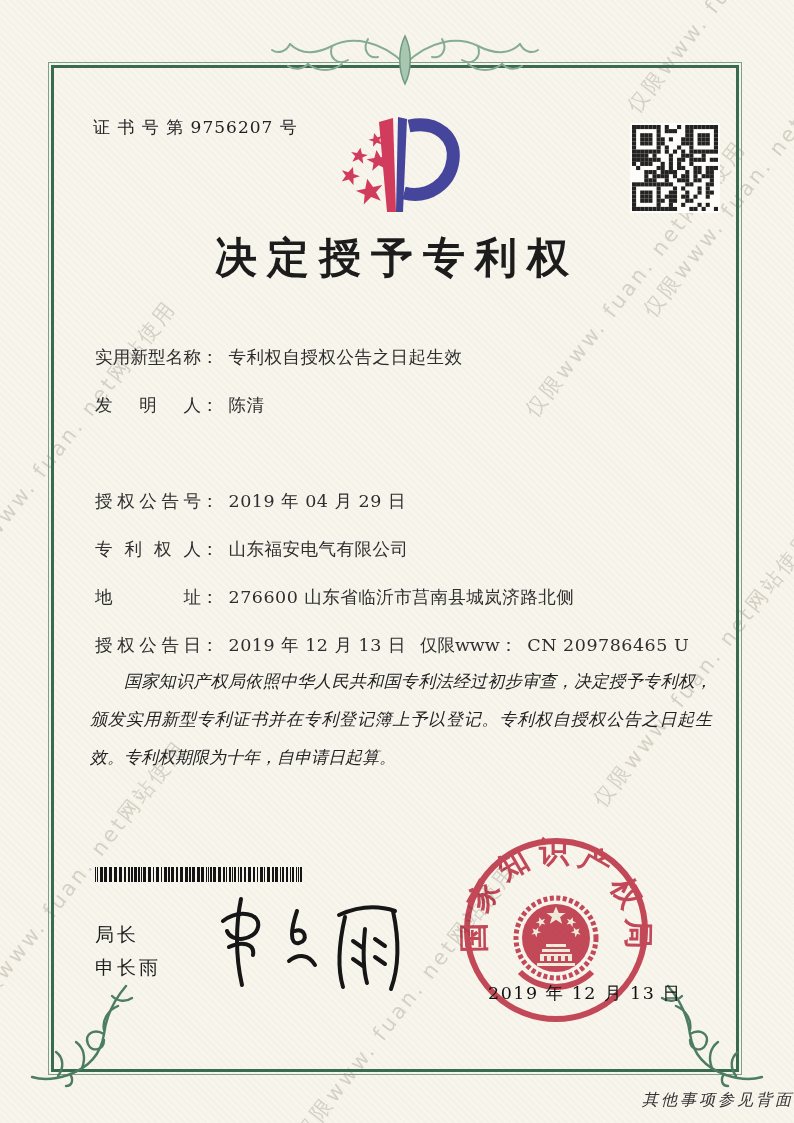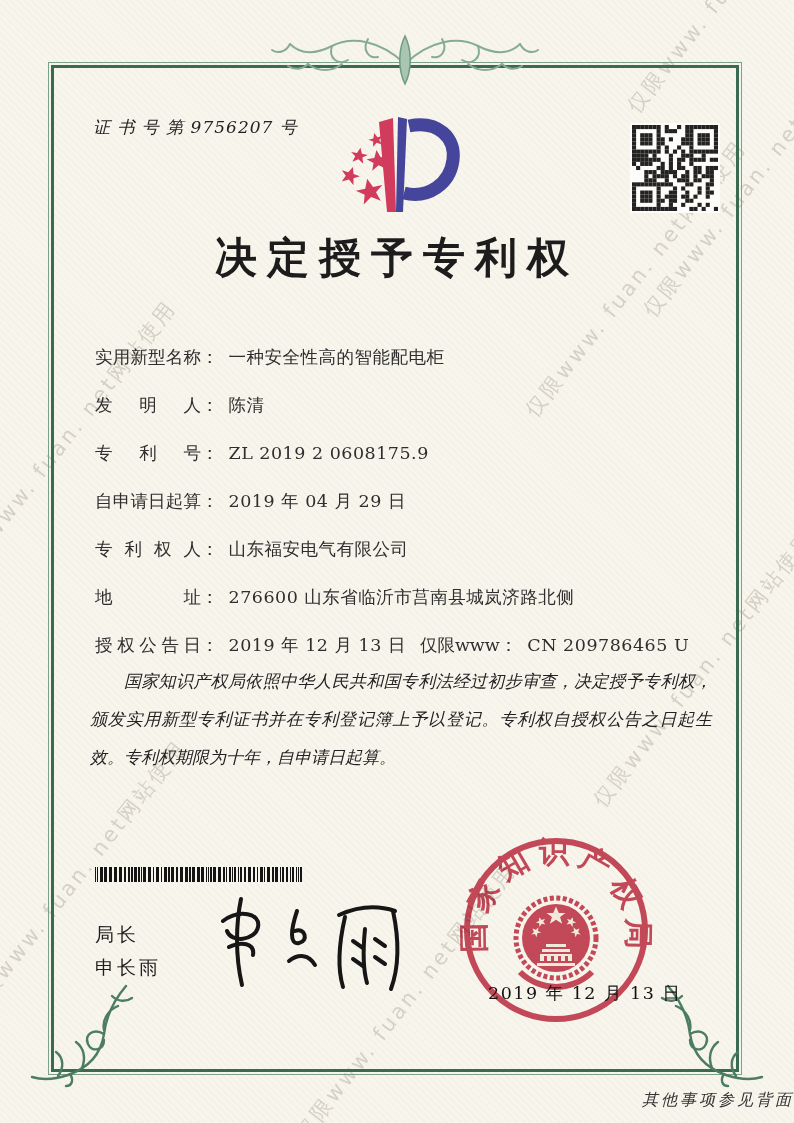--- a/index.html
+++ b/index.html
@@ -12,21 +12,21 @@
     color:#2a2a2a;
   }
   
   .frame-outer{position:absolute;left:48px;top:62px;width:692px;height:1011px;border:1px solid #7ba188;}
   .frame-inner{position:absolute;inset:2px;border:3px solid #3a6a52;}
   
   .wm{position:absolute;font-size:21px;color:#b9b5aa;opacity:.55;letter-spacing:3px;white-space:nowrap;
       transform:rotate(-52deg);transform-origin:left center;
       font-family:"DejaVu Sans","Liberation Sans",sans-serif;}
   
-  .certno{position:absolute;left:93px;top:116px;font-size:17px;letter-spacing:1px;color:#222;font-style:italic;}
+  .certno{position:absolute;left:93px;top:116px;font-size:17px;letter-spacing:1px;color:#222;}
   .logo{position:absolute;left:316px;top:100px;}
   .qr{position:absolute;left:630px;top:123px;background:#fdfcf8;padding:2px;}
   .title{position:absolute;left:0;right:0;top:230px;text-align:center;font-size:42px;letter-spacing:10px;
          font-weight:600;color:#1c1c1c;}
   
   .frow{position:absolute;left:95px;font-size:17.5px;white-space:nowrap;color:#2e2e2e;}
   .flabel{display:inline-block;width:106px;text-align:justify;text-align-last:justify;}
   .fvalue{padding-left:10px;letter-spacing:.5px;}
   .pair2{margin-left:14px;}
   
@@ -352,30 +352,27 @@
       <rect x="40" y="80" width="4" height="4" fill="#222"></rect>
       <rect x="56" y="80" width="4" height="4" fill="#222"></rect>
       <rect x="60" y="80" width="4" height="4" fill="#222"></rect>
       <rect x="68" y="80" width="4" height="4" fill="#222"></rect>
       <rect x="80" y="80" width="4" height="4" fill="#222"></rect>
     </svg>
 
   <div class="title">决定授予专利权</div>
 
   <div class="frow" style="top:345px">
-    <span class="flabel">实用新型名称</span><span class="fcolon">：</span><span class="fvalue">一种安全性高的智能配电柜</span>
+    <span class="flabel">实用新型名称</span><span class="fcolon">：</span><span class="fvalue">专利权自授权公告之日起生效</span>
   </div>
   <div class="frow" style="top:393px">
     <span class="flabel">发明人</span><span class="fcolon">：</span><span class="fvalue">陈清</span>
   </div>
-  <div class="frow" style="top:441px">
-    <span class="flabel">专利号</span><span class="fcolon">：</span><span class="fvalue">ZL 2019 2 0608175.9</span>
-  </div>
   <div class="frow" style="top:489px">
-    <span class="flabel">自申请日起算</span><span class="fcolon">：</span><span class="fvalue">2019 年 04 月 29 日</span>
+    <span class="flabel">授权公告号</span><span class="fcolon">：</span><span class="fvalue">2019 年 04 月 29 日</span>
   </div>
   <div class="frow" style="top:537px">
     <span class="flabel">专利权人</span><span class="fcolon">：</span><span class="fvalue">山东福安电气有限公司</span>
   </div>
   <div class="frow" style="top:585px">
     <span class="flabel">地址</span><span class="fcolon">：</span><span class="fvalue">276600 山东省临沂市莒南县城岚济路北侧</span>
   </div>
   <div class="frow" style="top:633px">
     <span class="flabel">授权公告日</span><span class="fcolon">：</span><span class="fvalue">2019 年 12 月 13 日</span><span class="pair2"><span>仅限www</span><span class="fcolon">：</span><span class="fvalue">CN 209786465 U</span></span>
   </div>

